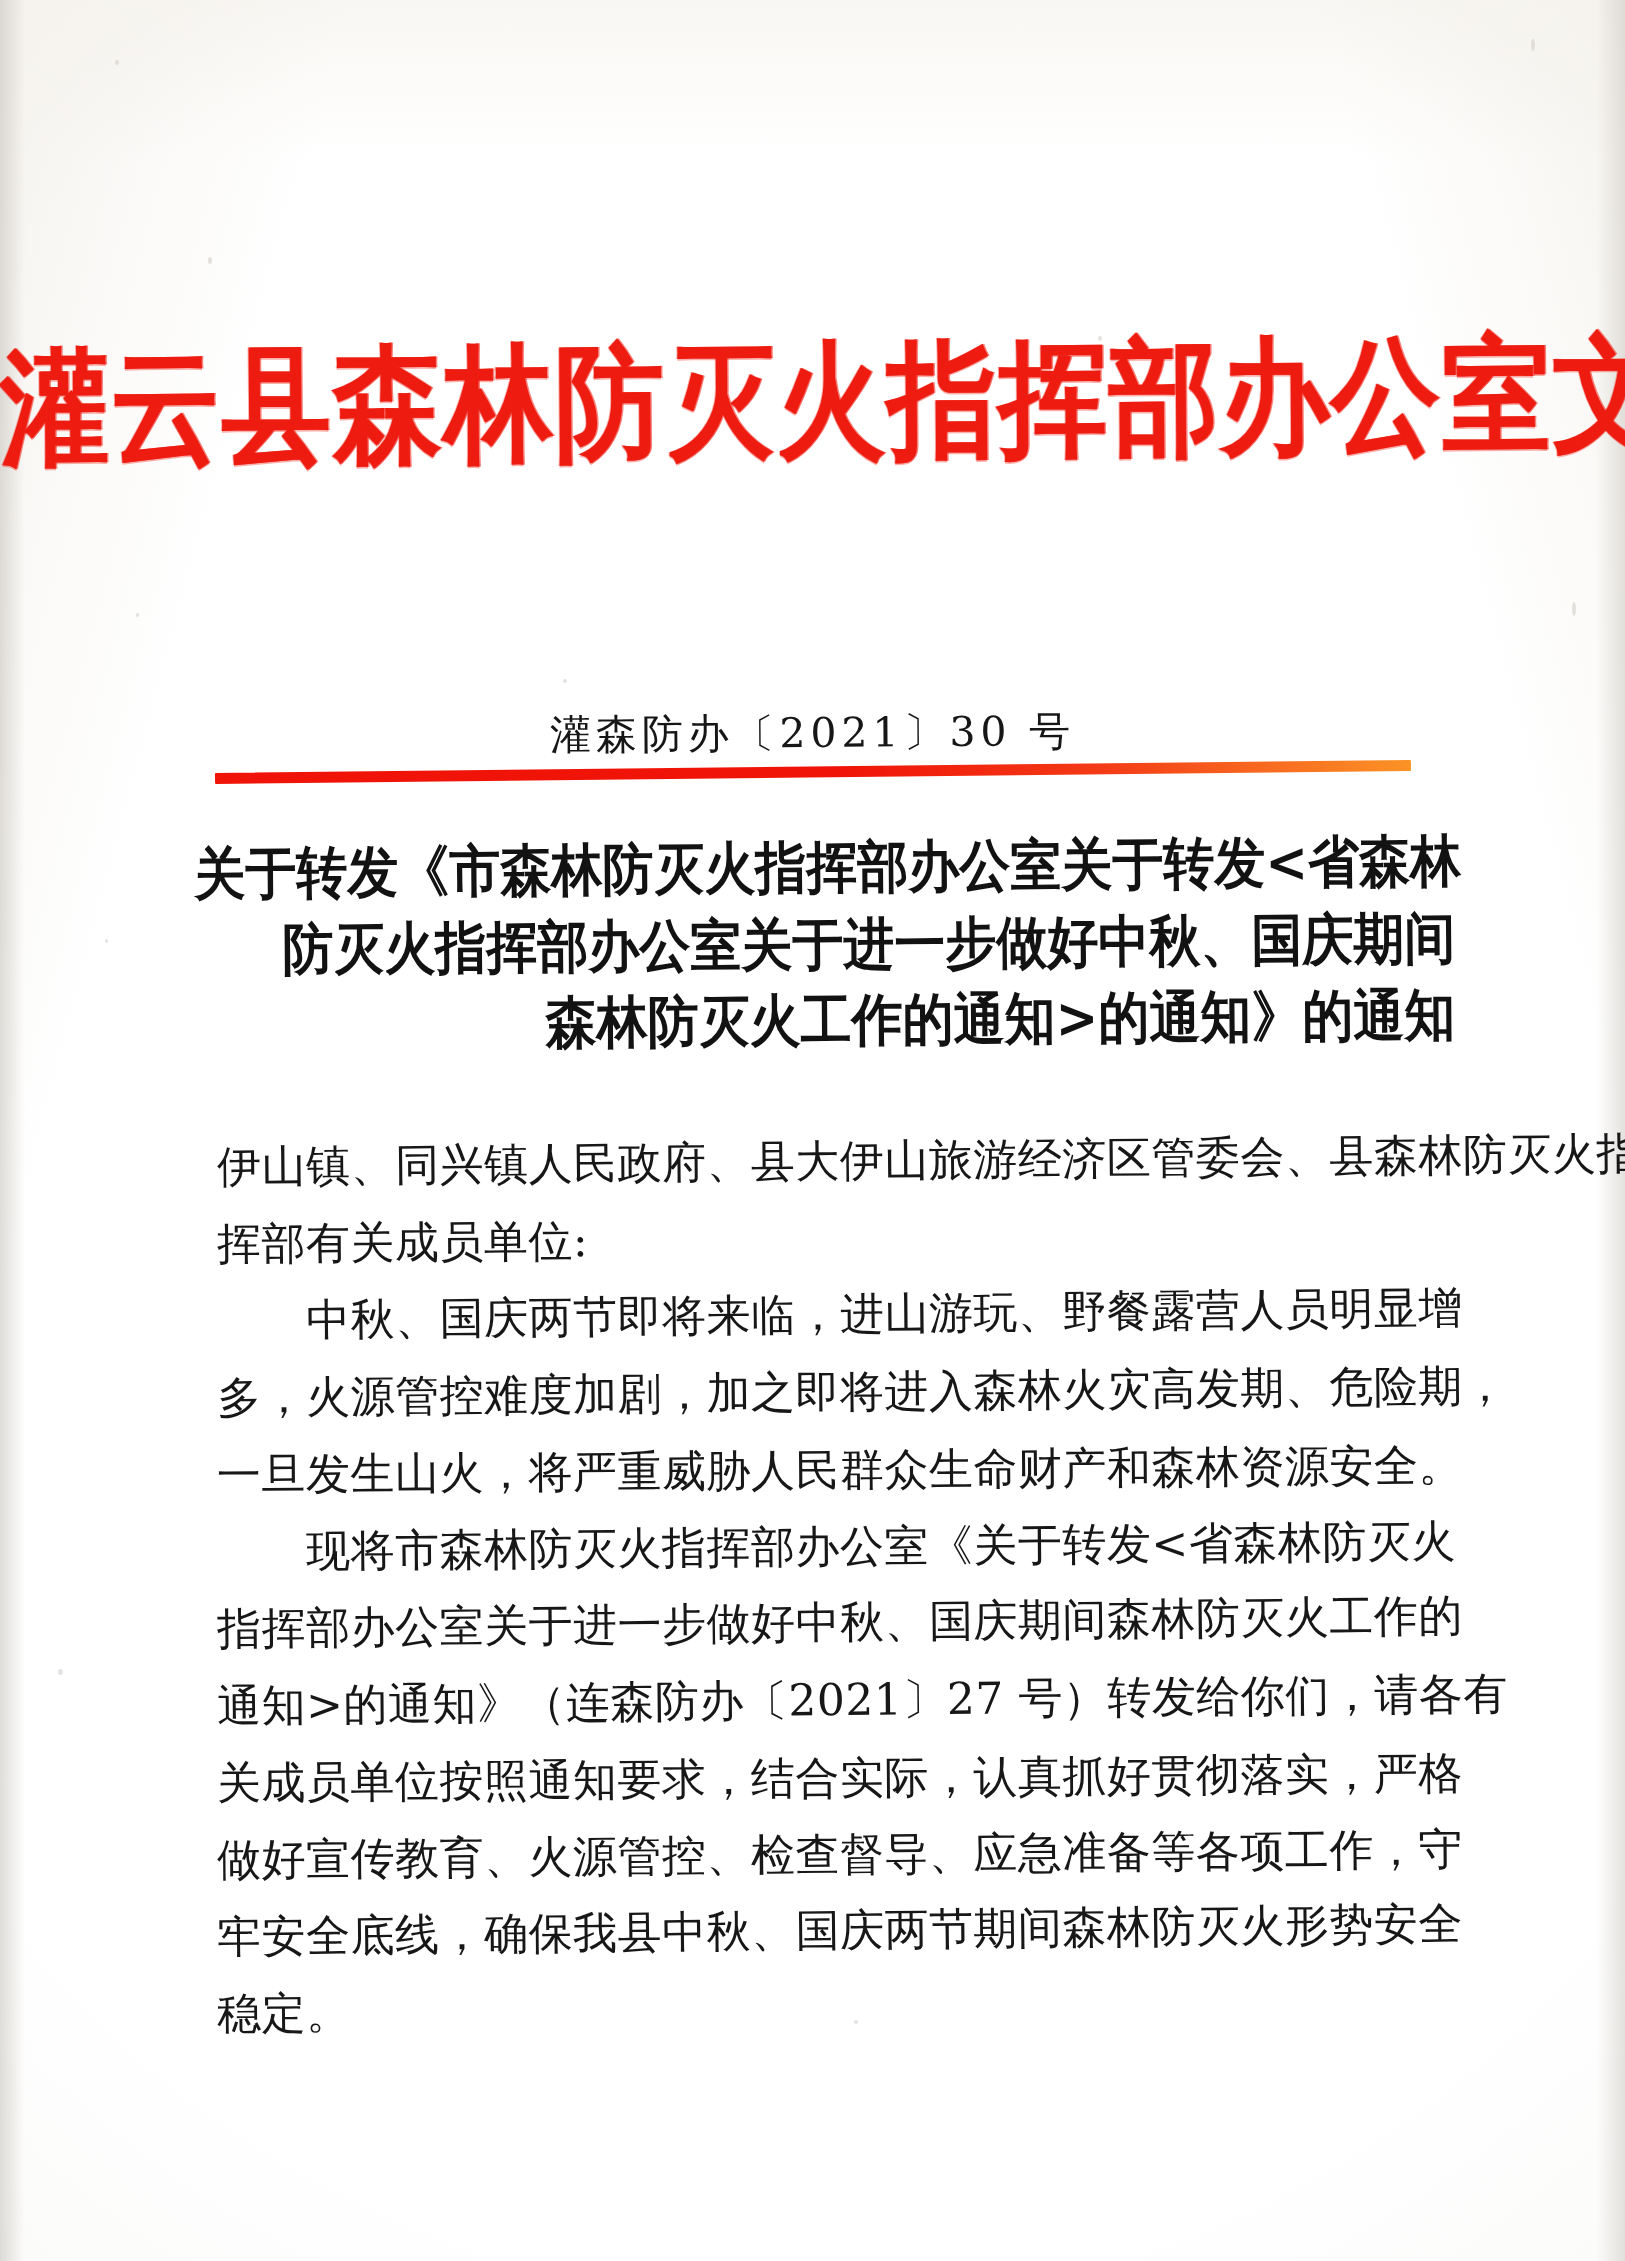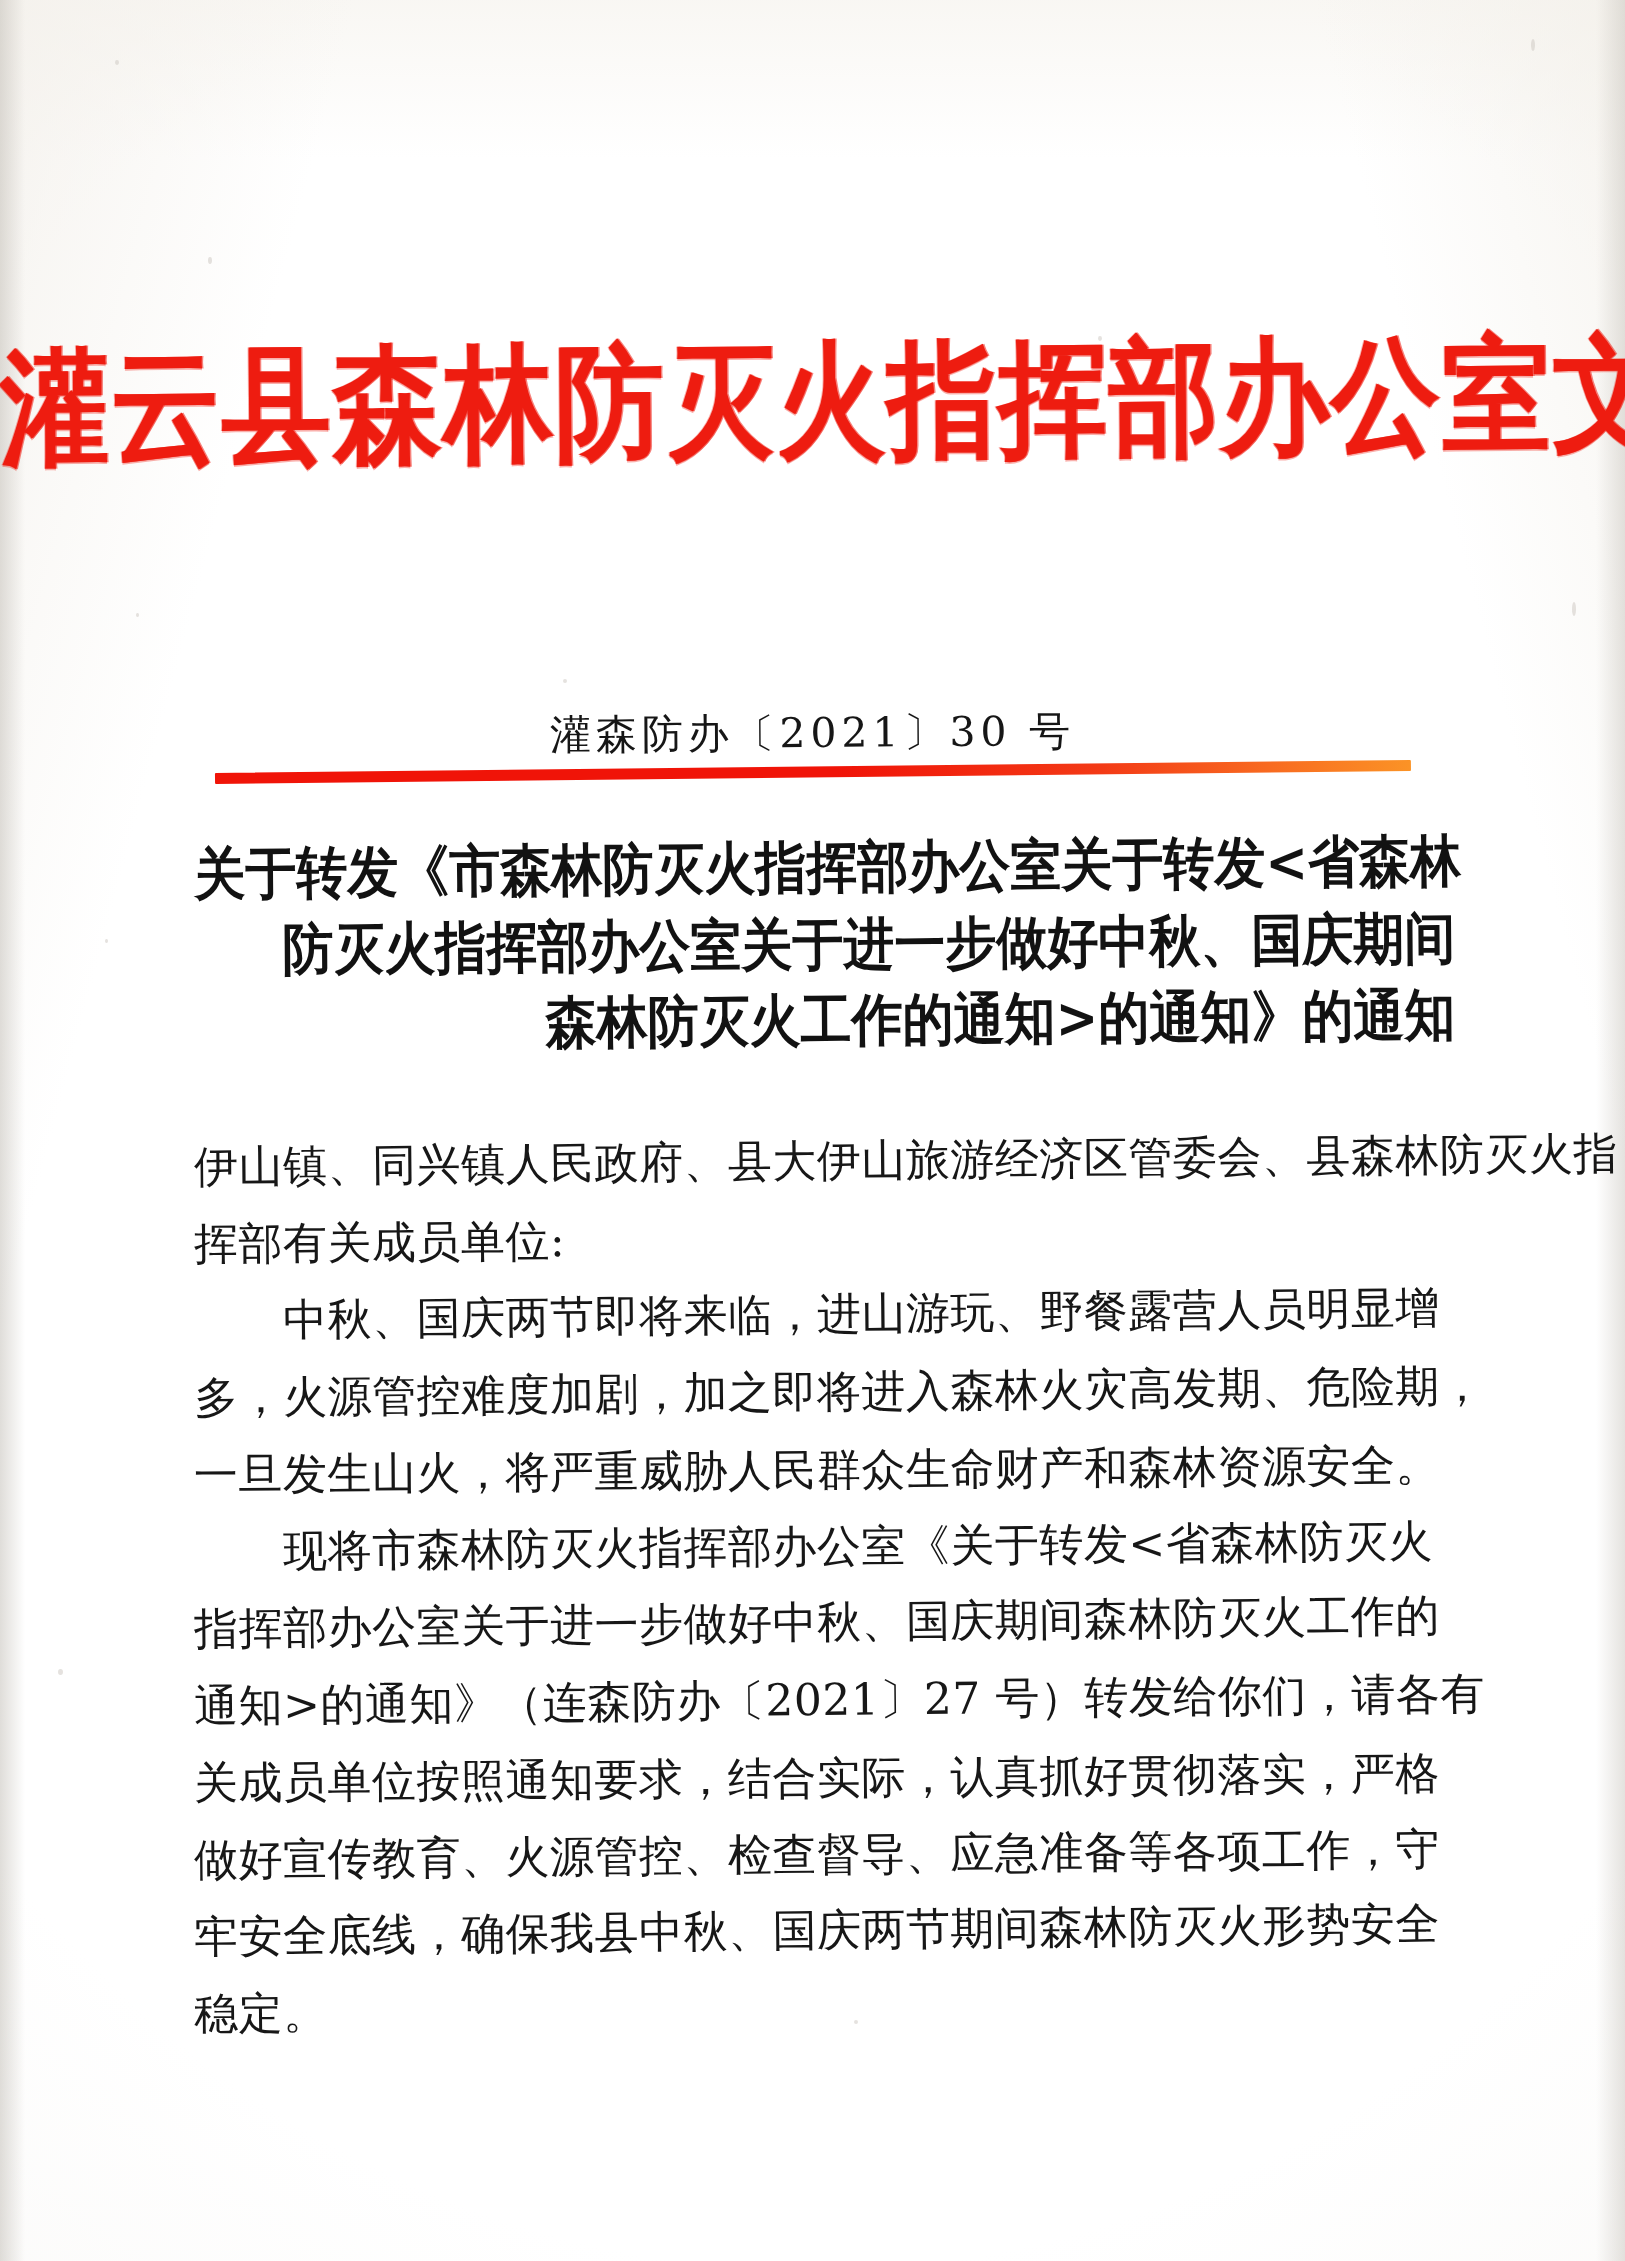--- a/index.html
+++ b/index.html
@@ -142,21 +142,21 @@
     transform: scaleY(1.1);
     transform-origin: center top;
   }
   .doc-heading-line.l1 { transform: scaleY(1.1) rotate(-0.55deg); }
   .doc-heading-line.l2 { transform: scaleY(1.1) rotate(-0.5deg); }
   .doc-heading-line.l3 { transform: scaleY(1.1) rotate(-0.45deg); }
 
   
   .body-block {
     position: absolute;
-    left: 194px;
+    left: 217px;
     top: 1128px;
     width: 1228px;
     z-index: 3;
   }
   .body-line {
     display: block;
     color: #171717;
     font-family: "DejaVu Serif", "Liberation Serif", serif;
     font-size: 44px;
     line-height: 77px;

